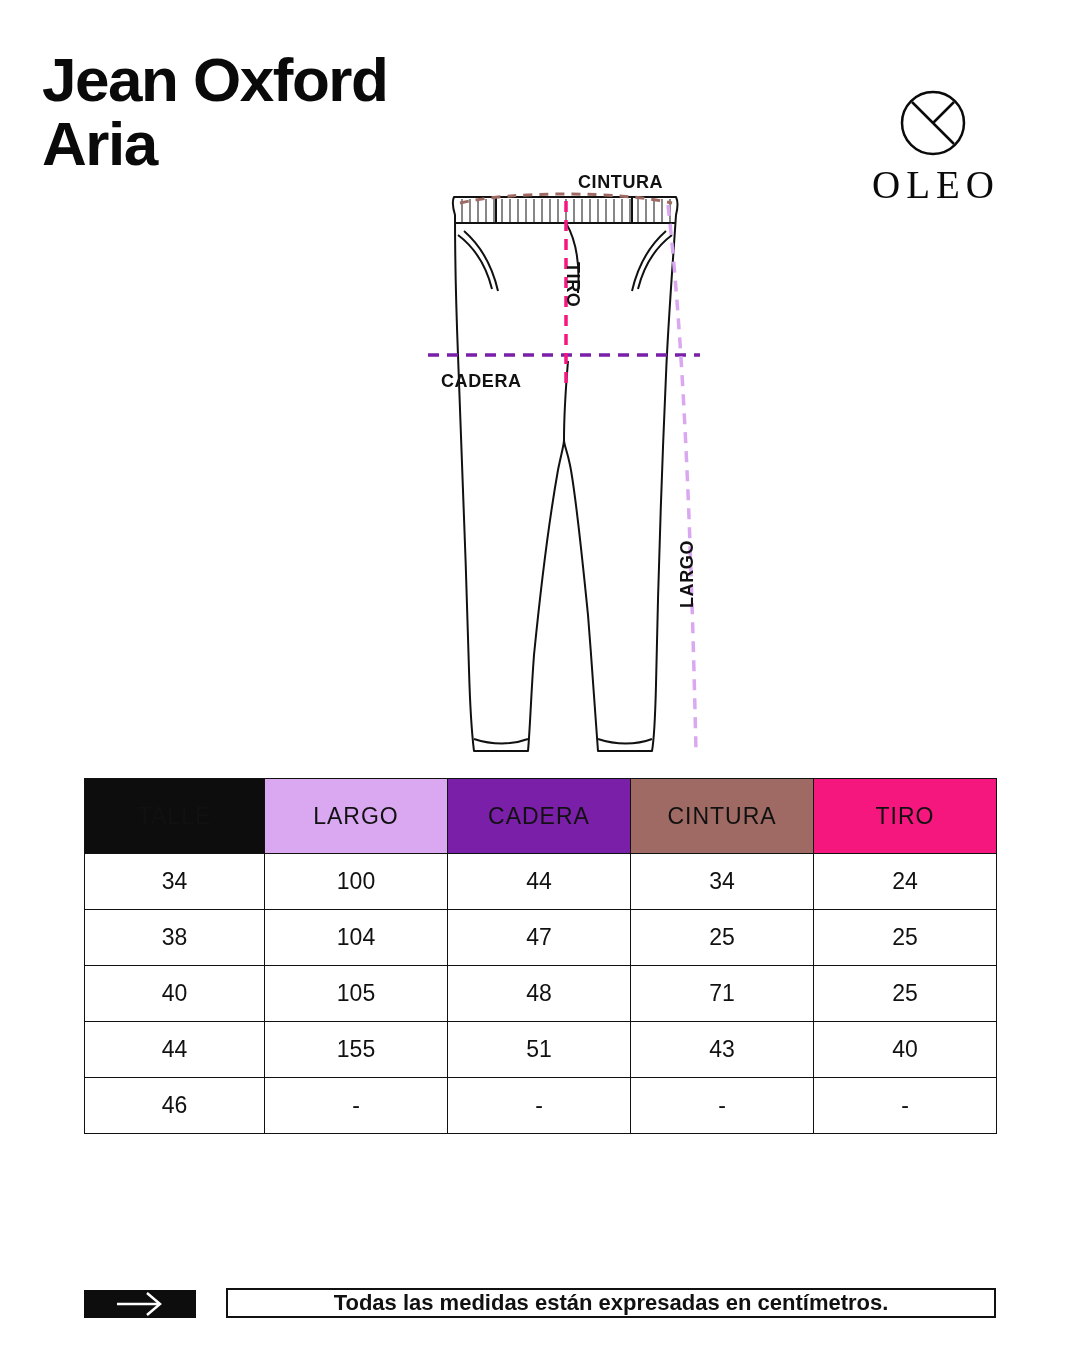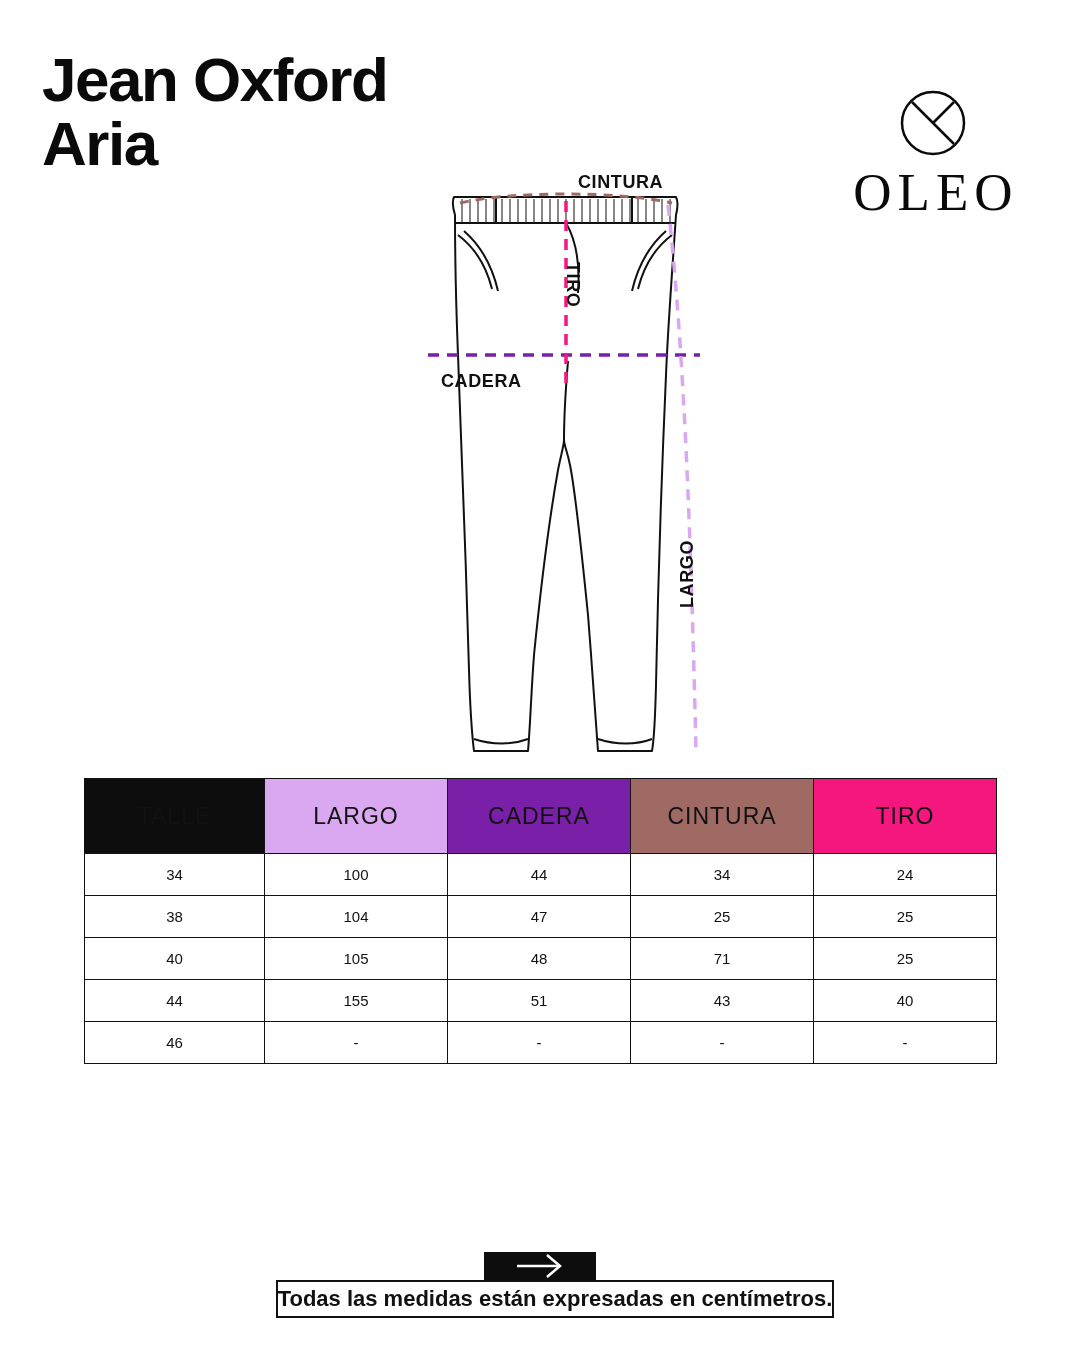--- a/index.html
+++ b/index.html
@@ -29,21 +29,21 @@
     position: absolute;
     right: 52px; top: 88px;
     width: 190px;
     display: flex;
     flex-direction: column;
     align-items: center;
   }
   .brand-mark { width: 70px; height: 70px; }
   .brand-name {
     font-family: "Liberation Serif", serif;
-    font-size: 53px;
+    font-size: 39px;
     letter-spacing: 6px;
     margin-top: 4px;
     color: #0a0a0a;
     padding-left: 6px;
   }
 
   
   .illustration {
     position: absolute;
     left: 400px; top: 165px;
@@ -70,22 +70,22 @@
     width: 912px;
   }
   table.size-table {
     border-collapse: collapse;
     width: 912px;
     table-layout: fixed;
   }
   table.size-table th, table.size-table td {
     border: 1.5px solid #111;
     text-align: center;
-    height: 42px;
-    font-size: 15px;
+    height: 56px;
+    font-size: 23px;
     font-weight: 400;
     color: #111;
   }
   table.size-table thead th {
     height: 75px;
     font-size: 23px;
     letter-spacing: 1px;
   }
   th.h-talle   { background:#0d0d0d; color:#fff; font-weight:700; width: 180px; }
   th.h-largo   { background:#d9a8f0; color:#ffffff; font-weight:700; width: 183px; }
@@ -94,23 +94,22 @@
   th.h-tiro    { background:#f5167e; color:#ffffff; font-weight:400; width: 183px; }
   td.talle-cell { font-weight: 700; }
 
   
   .footer {
     position: absolute;
     left: 84px; top: 1252px;
     width: 912px;
     height: 66px;
     display: flex;
-    align-items: center;
+    align-items: flex-end;
     gap: 0;
-    flex-direction: column;
   }
   .arrow-box {
     width: 112px;
     background: #0d0d0d;
     display: flex; align-items: center; justify-content: center;
   }
   .note-box {
     flex: 1;
     margin-left: 30px;
     border: 2px solid #111;

